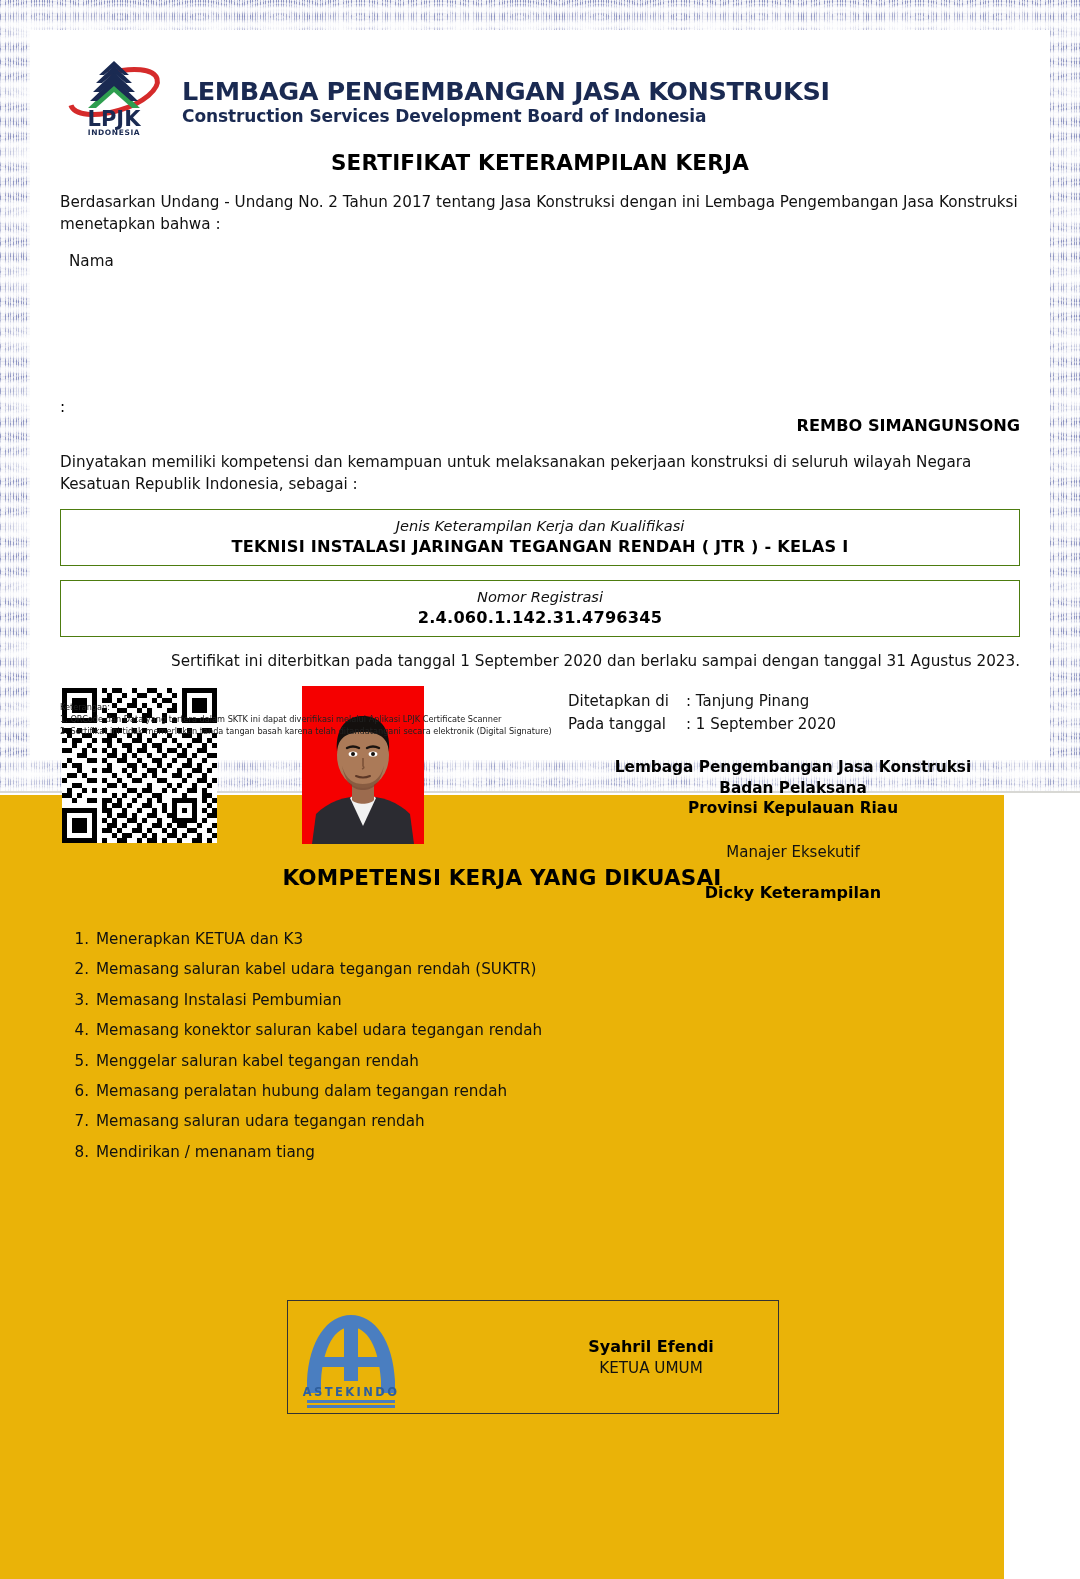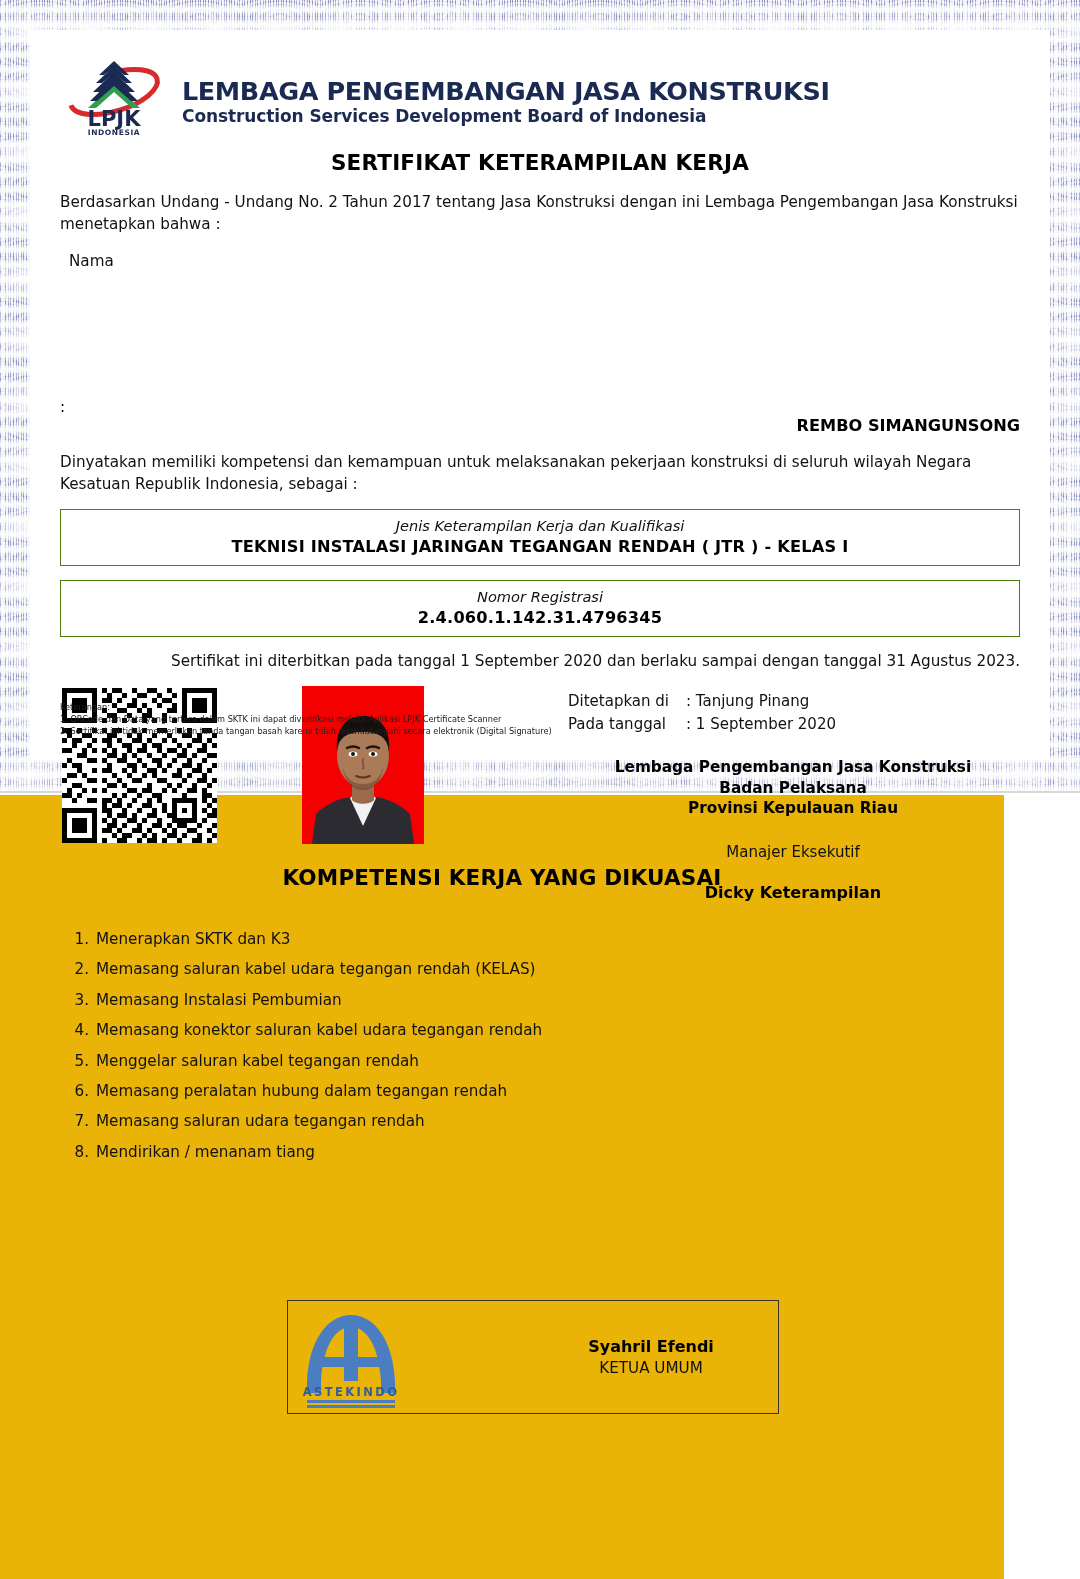--- a/index.html
+++ b/index.html
@@ -544,25 +544,25 @@
     </div>
   </div>
 
   <div id="page2">
 
     <div class="comp-title">KOMPETENSI KERJA YANG DIKUASAI</div>
 
     <ul class="comp-list" id="comp-list">
         <li class="comp-item">
           <span class="comp-num">1.</span>
-          <span>Menerapkan SKTK dan K3</span>
+          <span>Menerapkan KETUA dan K3</span>
         </li>
         <li class="comp-item">
           <span class="comp-num">2.</span>
-          <span>Memasang saluran kabel udara tegangan rendah (KELAS)</span>
+          <span>Memasang saluran kabel udara tegangan rendah (SUKTR)</span>
         </li>
         <li class="comp-item">
           <span class="comp-num">3.</span>
           <span>Memasang Instalasi Pembumian</span>
         </li>
         <li class="comp-item">
           <span class="comp-num">4.</span>
           <span>Memasang konektor saluran kabel udara tegangan rendah</span>
         </li>
         <li class="comp-item">

